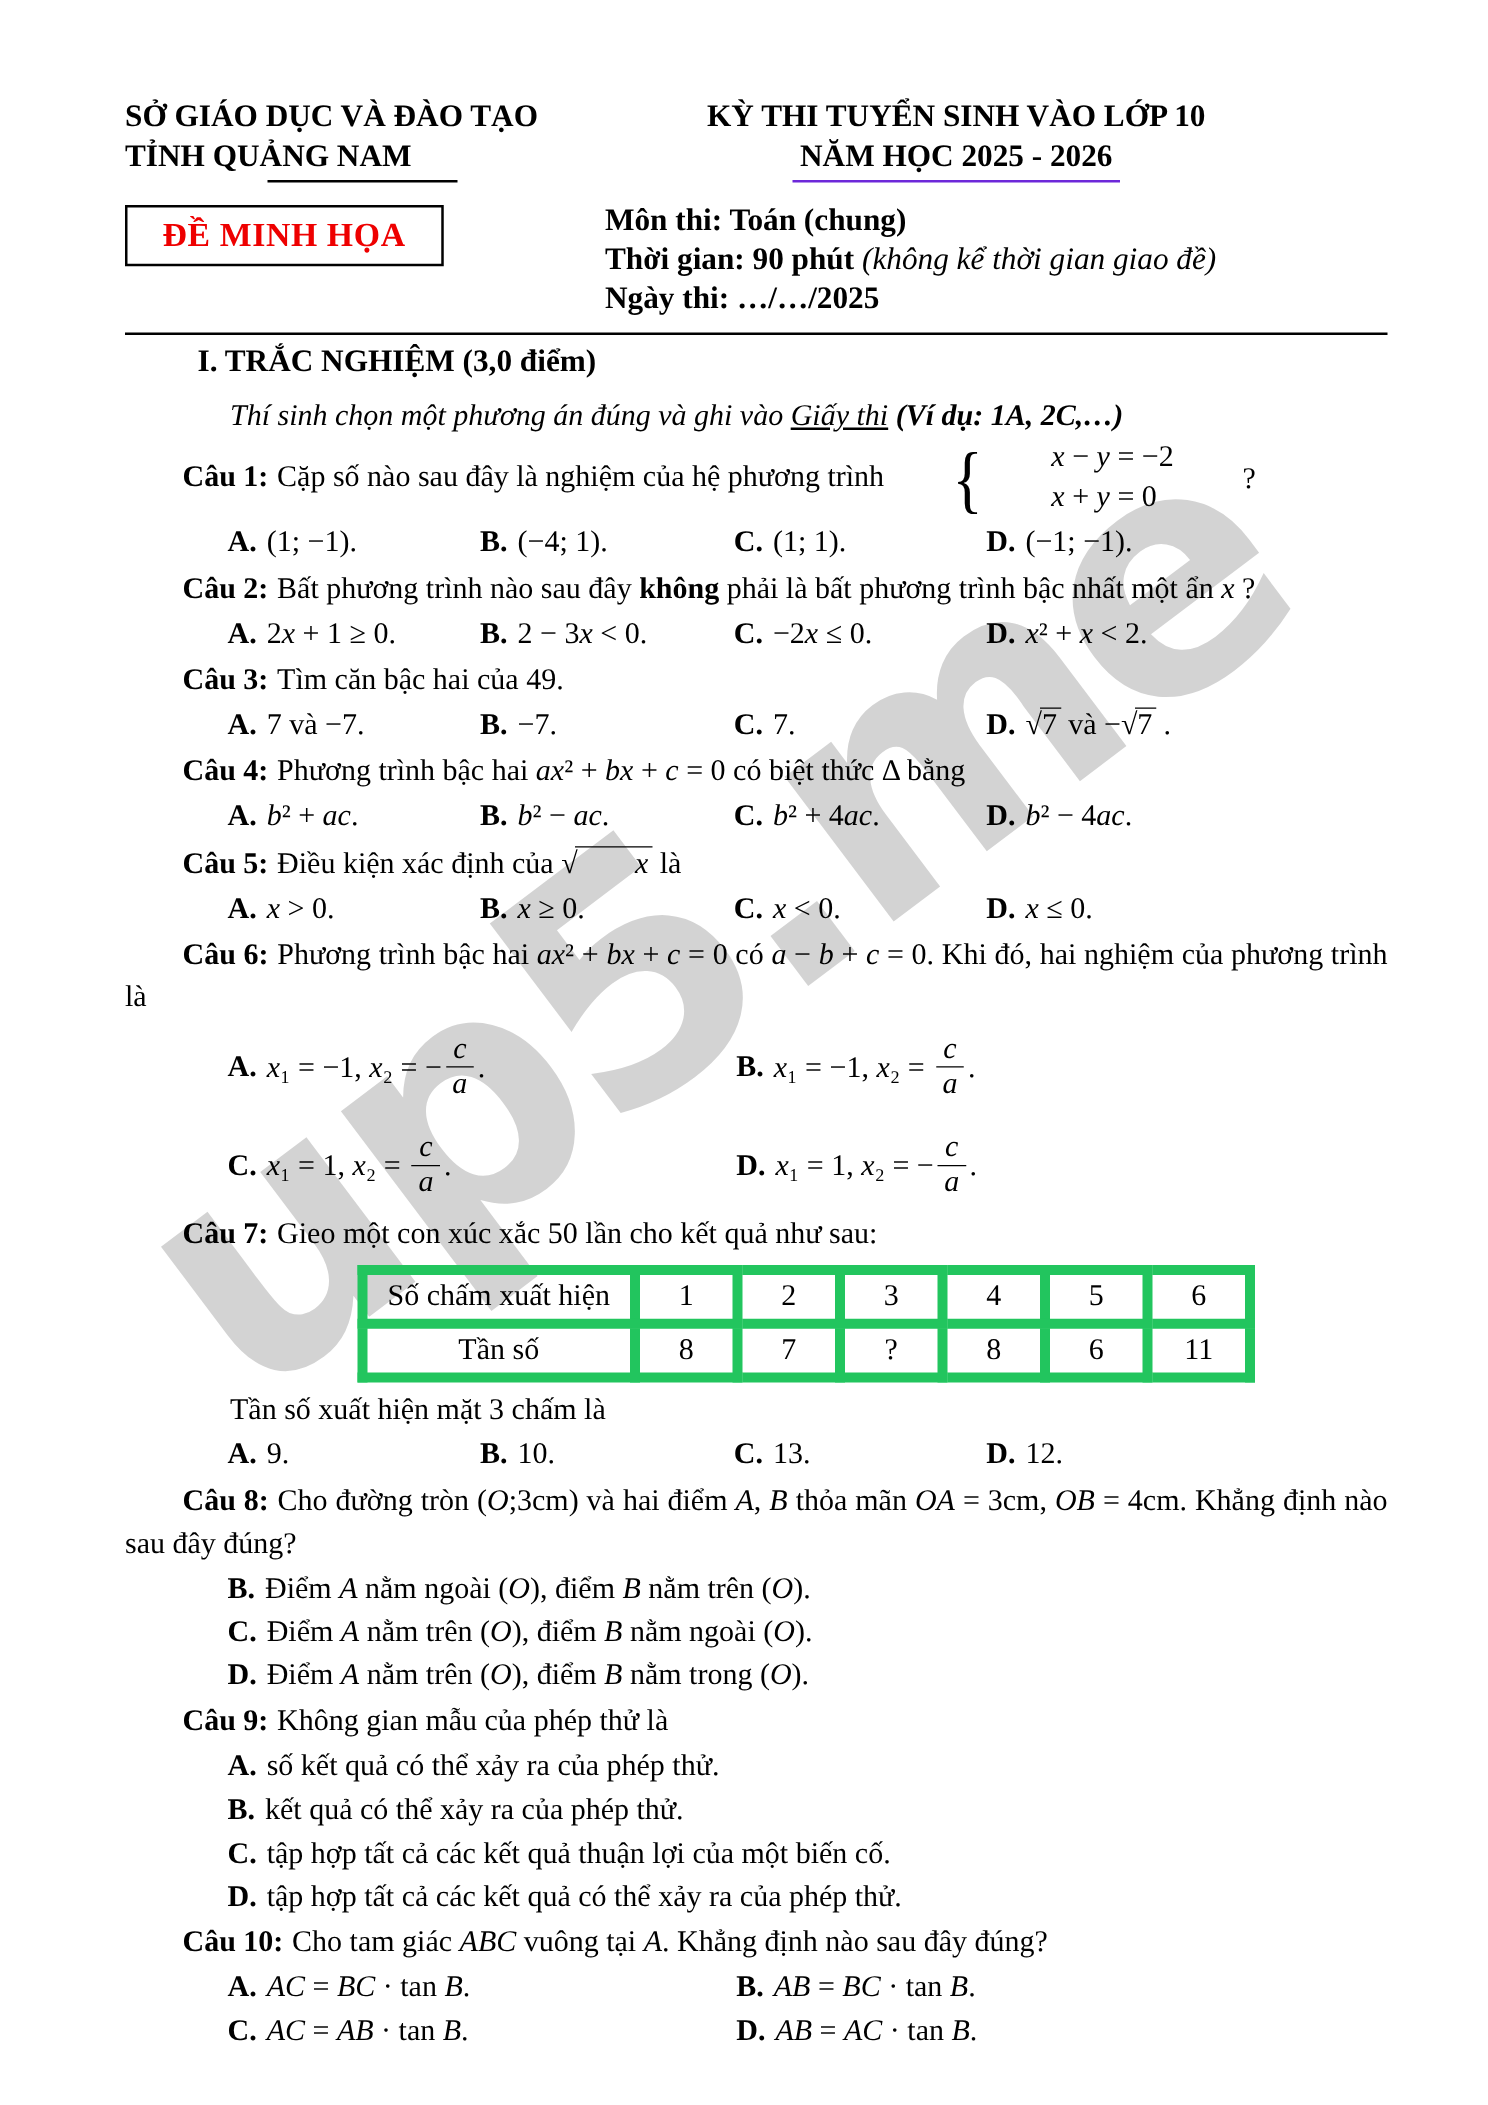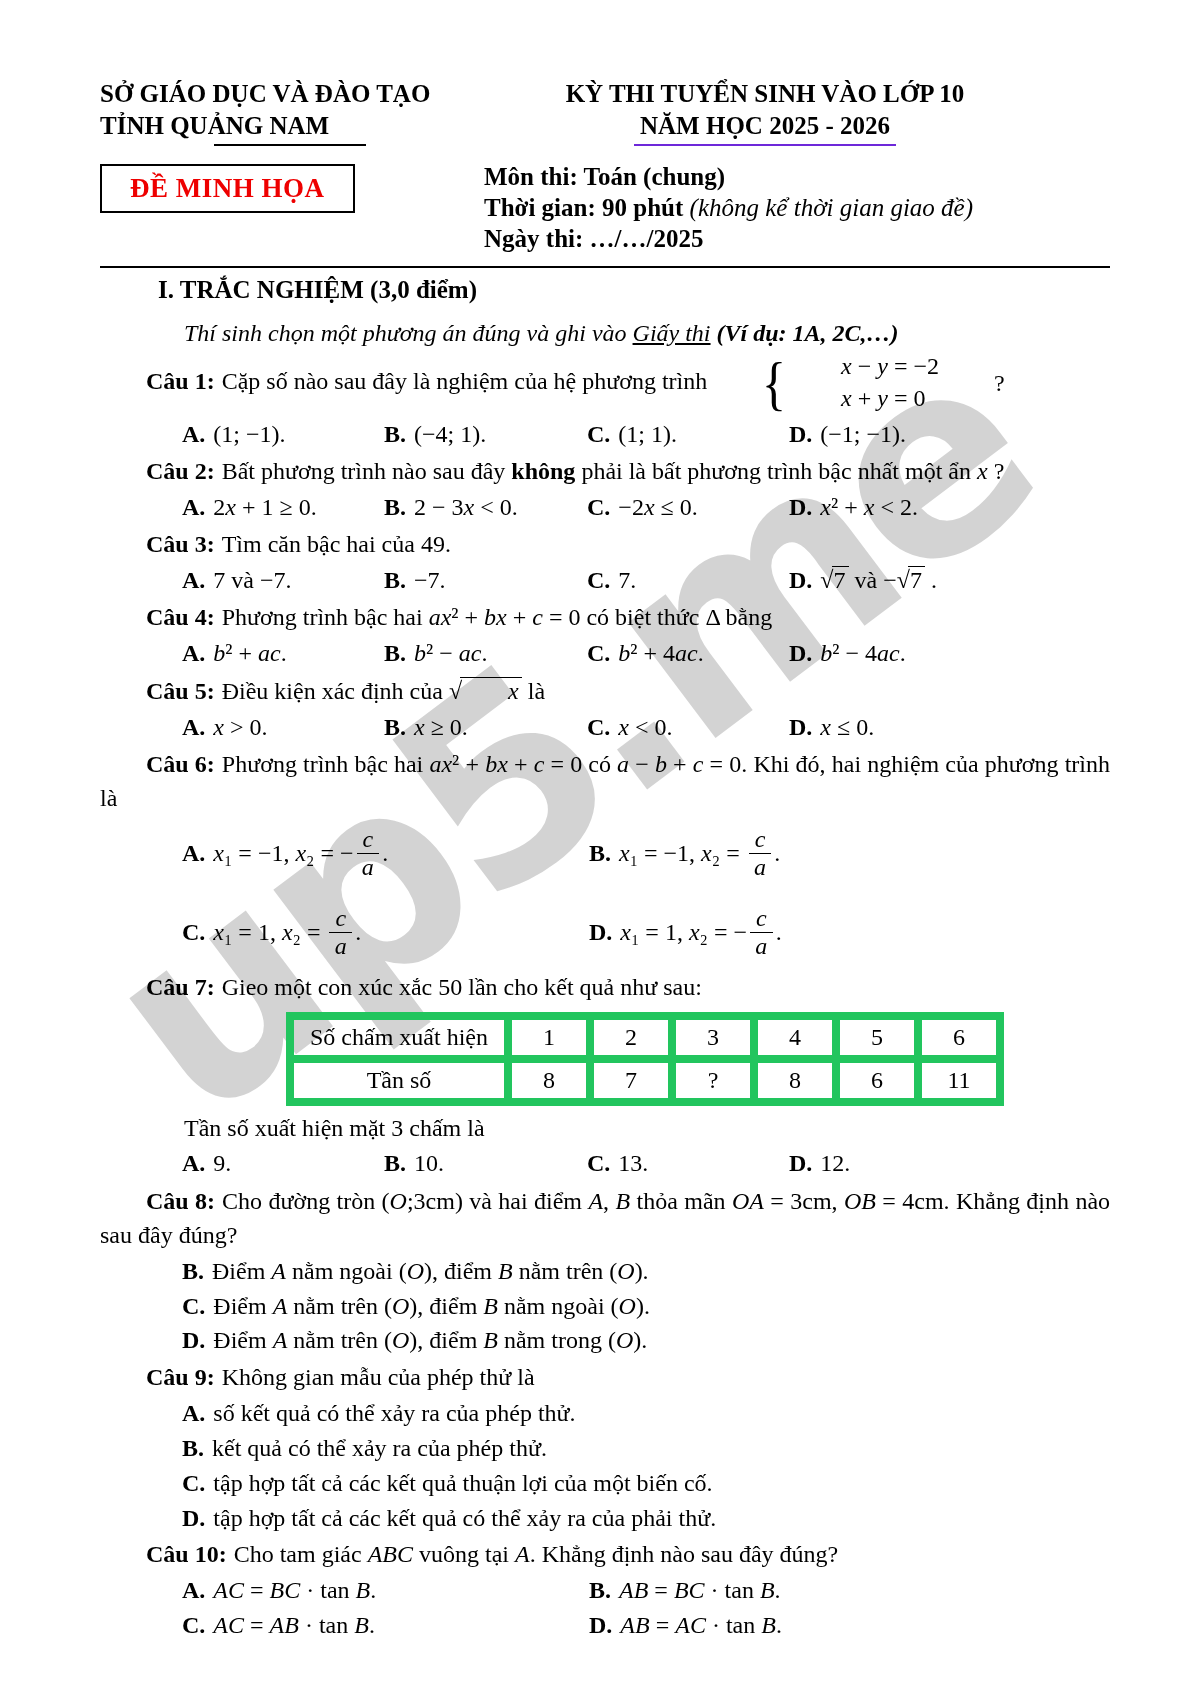--- a/index.html
+++ b/index.html
@@ -218,21 +218,21 @@
     <div><b class="ol">D.</b><span class="mi">Điểm <i>A</i> nằm trên (<i>O</i>), điểm <i>B</i> nằm trong (<i>O</i>).</span></div>
   </div>
 
   <div class="q">
     <b class="ql">Câu 9:</b><span>Không gian mẫu của phép thử là</span>
   </div>
   <div class="optlines">
     <div><b class="ol">A.</b><span>số kết quả có thể xảy ra của phép thử.</span></div>
     <div><b class="ol">B.</b><span>kết quả có thể xảy ra của phép thử.</span></div>
     <div><b class="ol">C.</b><span>tập hợp tất cả các kết quả thuận lợi của một biến cố.</span></div>
-    <div><b class="ol">D.</b><span>tập hợp tất cả các kết quả có thể xảy ra của phải thử.</span></div>
+    <div><b class="ol">D.</b><span>tập hợp tất cả các kết quả có thể xảy ra của phép thử.</span></div>
   </div>
 
   <div class="q">
     <b class="ql">Câu 10:</b><span class="mi">Cho tam giác <i>ABC</i> vuông tại <i>A</i>. Khẳng định nào sau đây đúng?</span>
   </div>
   <div class="opts opts2">
     <span><b class="ol">A.</b><span class="mi"><i>AC</i> = <i>BC</i> · tan <i>B</i>.</span></span>
     <span><b class="ol">B.</b><span class="mi"><i>AB</i> = <i>BC</i> · tan <i>B</i>.</span></span>
     <span><b class="ol">C.</b><span class="mi"><i>AC</i> = <i>AB</i> · tan <i>B</i>.</span></span>
     <span><b class="ol">D.</b><span class="mi"><i>AB</i> = <i>AC</i> · tan <i>B</i>.</span></span>

